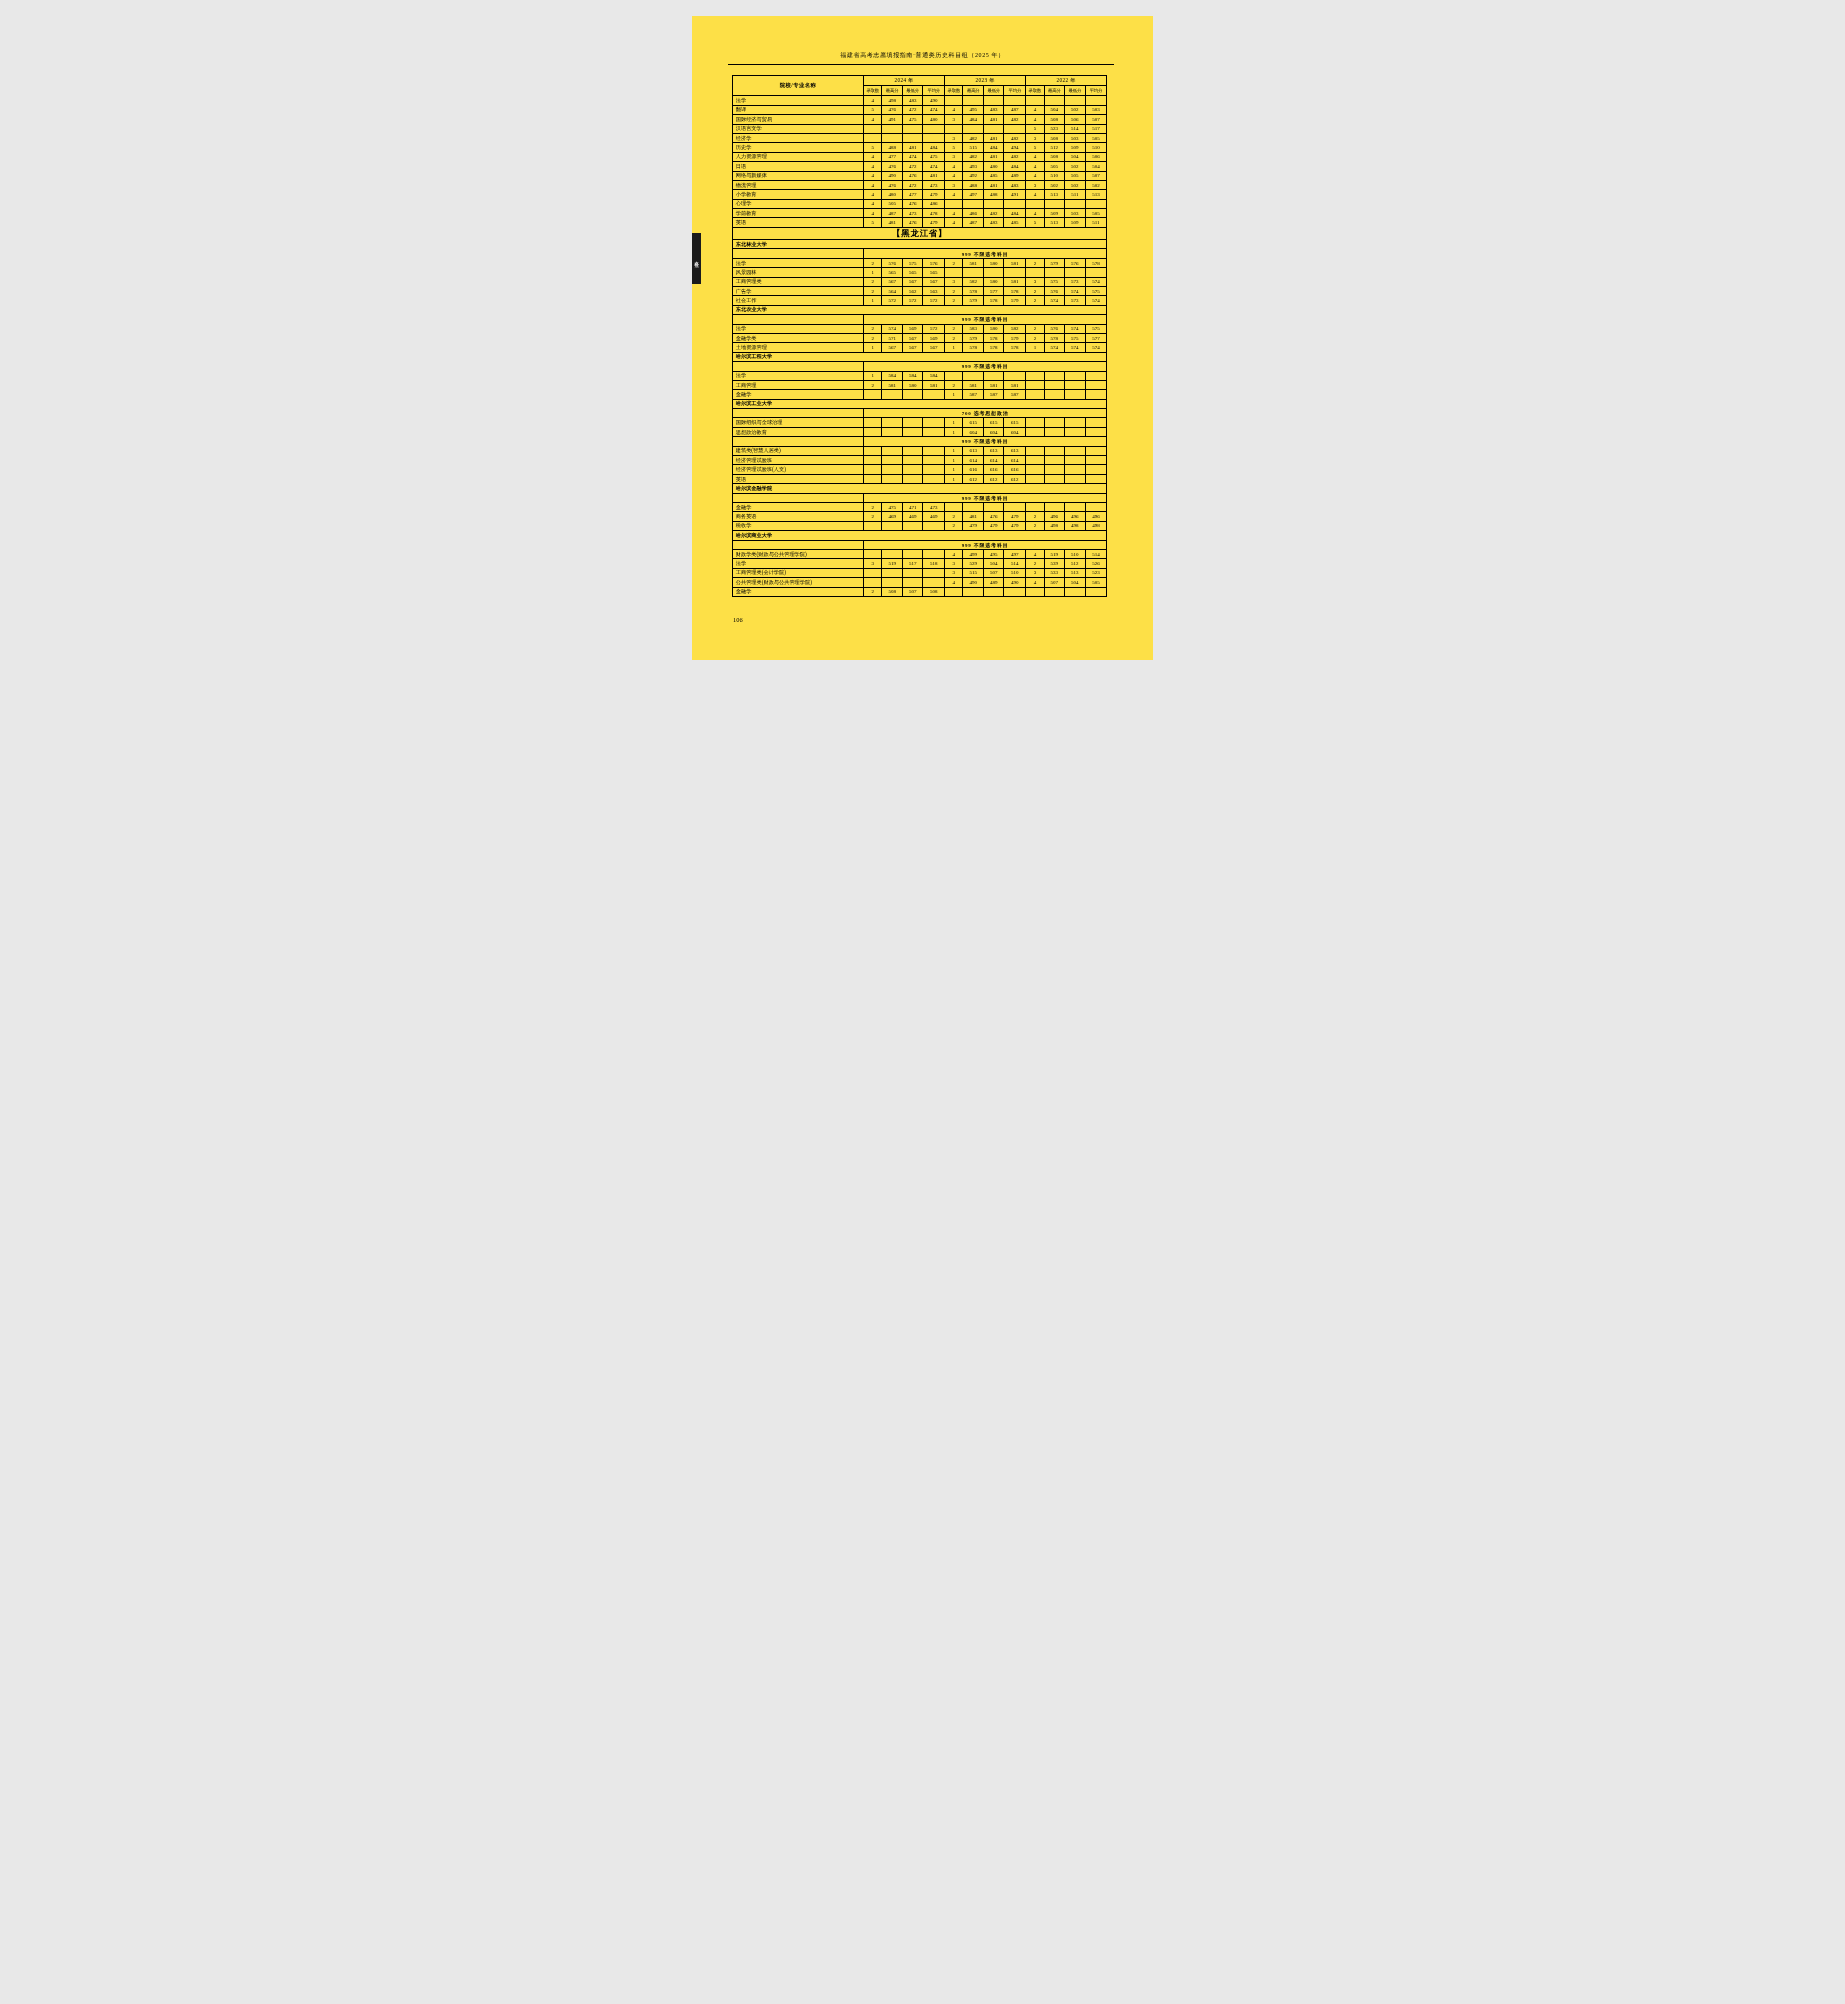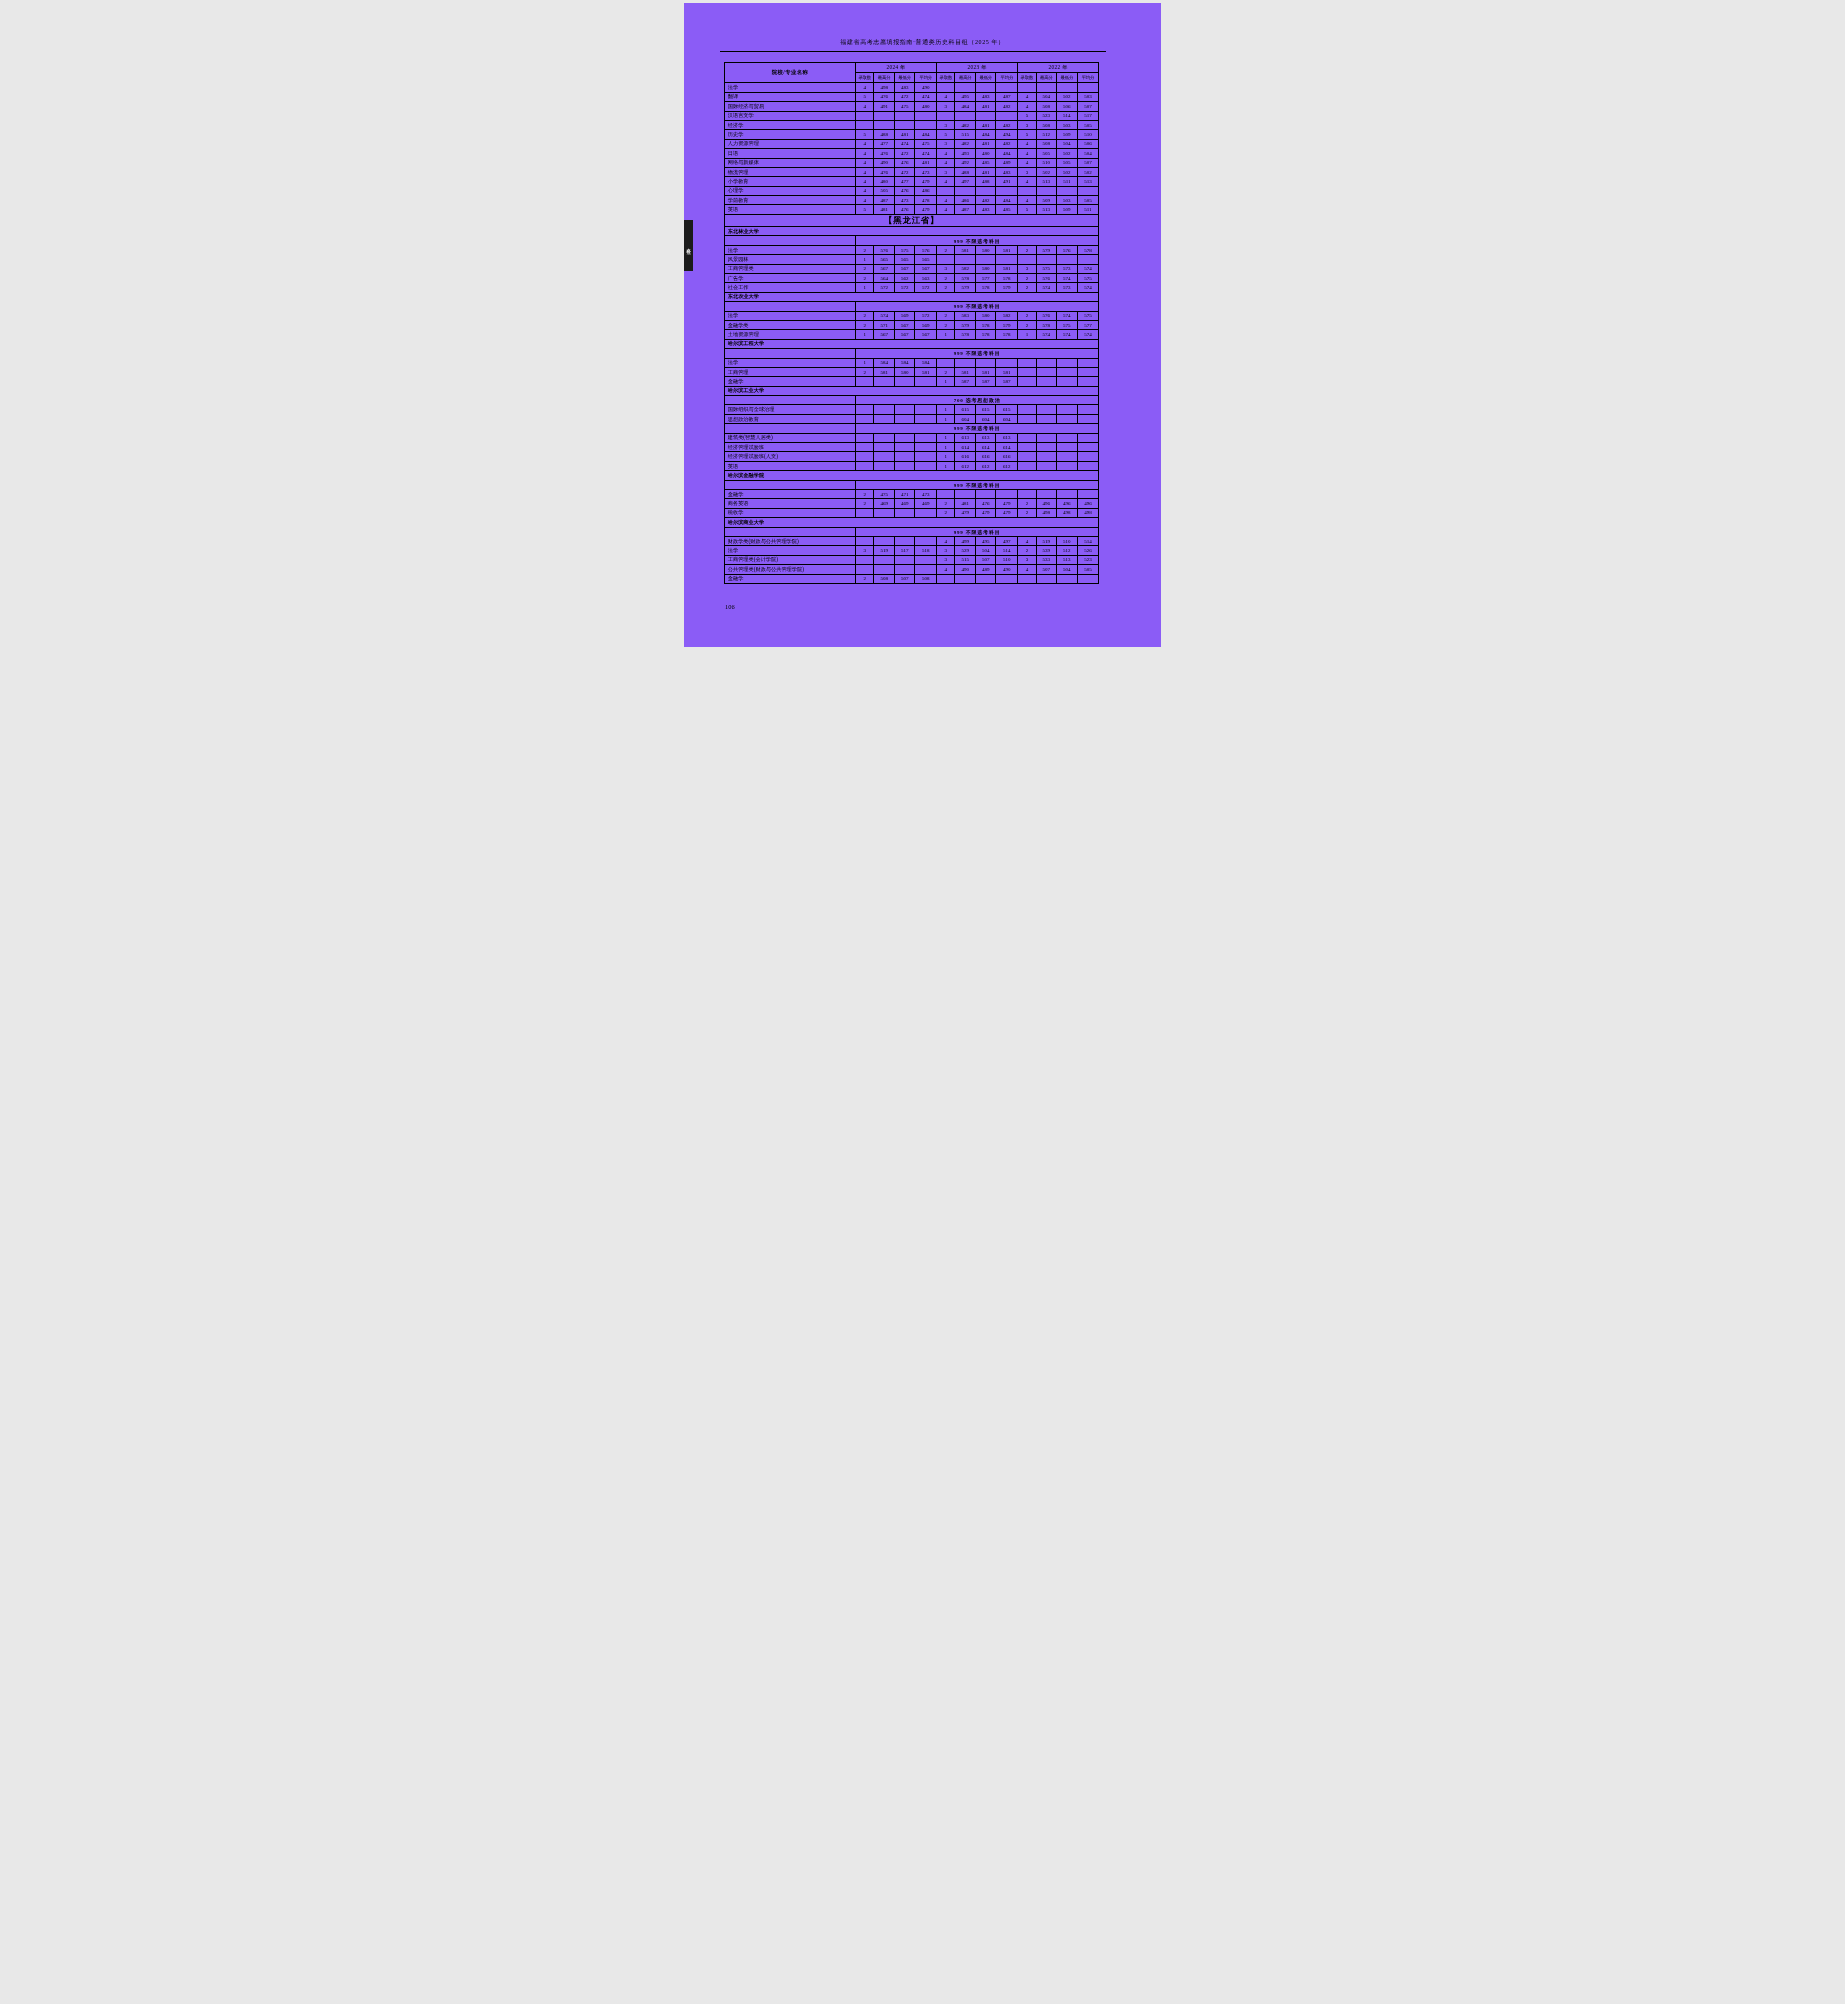--- a/index.html
+++ b/index.html
@@ -1,17 +1,17 @@
 <!DOCTYPE html>
 <html style="font-size:6.4px"><head>
 <meta charset="utf-8">
 <style>
   html,body{margin:0;padding:0;background:#e8e8e8;}
-  #page{position:relative;width:461px;height:644px;background:#8b5cf6;
-        font-family:"Liberation Serif","DejaVu Serif",serif;color:#000;overflow:hidden;margin:3px auto;padding-left:16px;}
+  #page{position:relative;width:461px;height:644px;background:#fde047;
+        font-family:"Liberation Serif","DejaVu Serif",serif;color:#000;overflow:hidden;margin:16px auto;}
   
   #doc-title{position:absolute;top:35px;left:0;width:100%;text-align:center;
              font-size:6px;letter-spacing:0.6px;white-space:nowrap;}
   #head-rule{position:absolute;top:48px;left:36px;width:386px;border-top:0.8px solid #000;height:0;}
   
   #side-tab{position:absolute;left:0;top:217px;width:9.2px;height:51px;background:#1b1b1b;
             color:#f2f2f2;display:flex;align-items:center;justify-content:center;}
   #side-tab span{writing-mode:vertical-rl;text-orientation:upright;font-size:4.4px;letter-spacing:1.2px;}
   
   #tbl-wrap{position:absolute;left:40px;top:59px;width:374px;}

